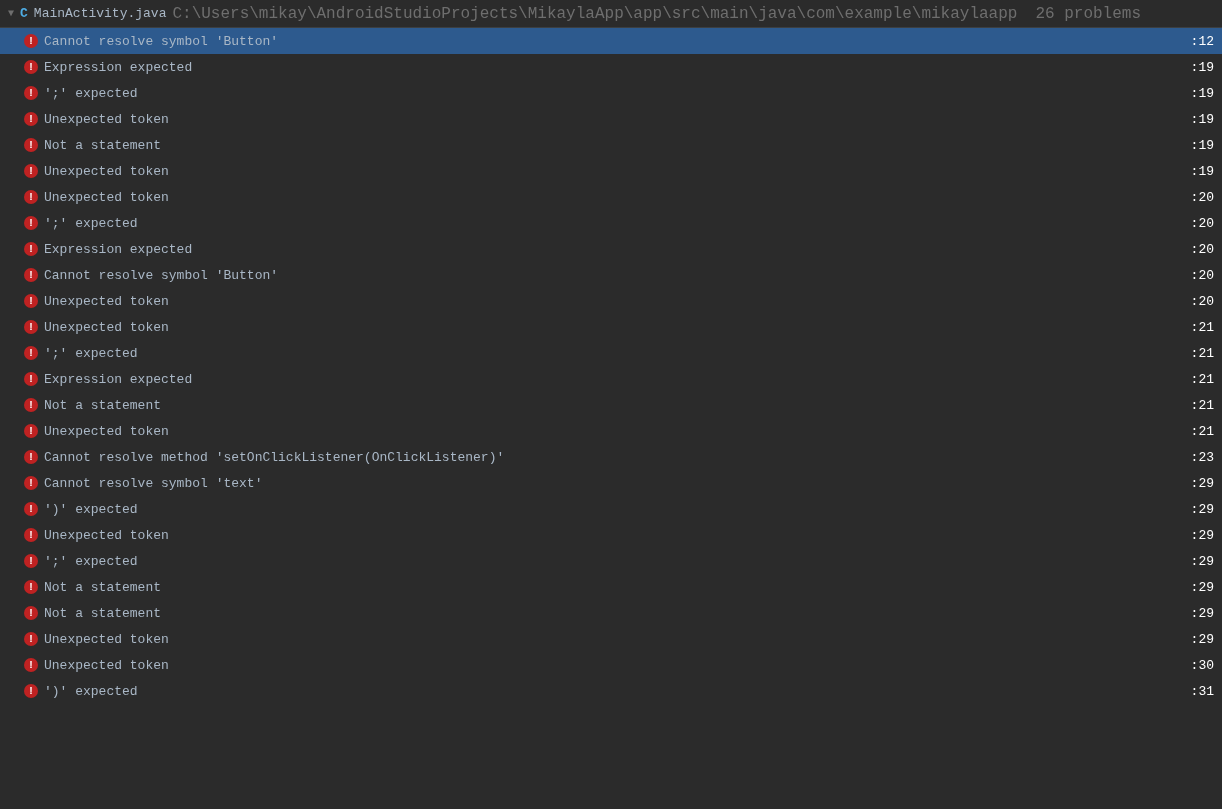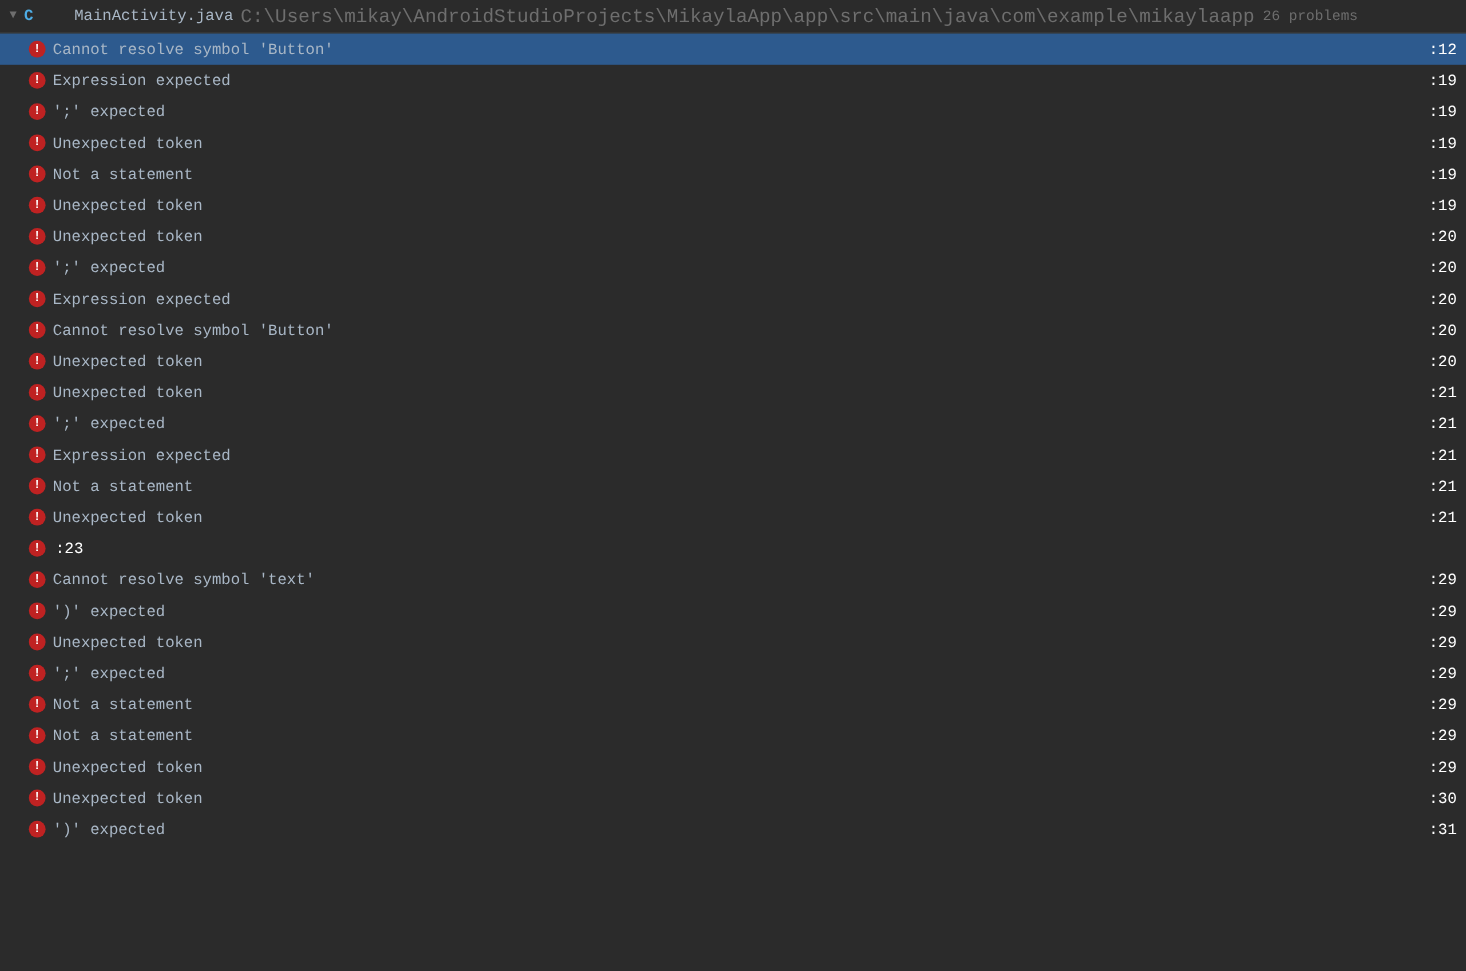--- a/index.html
+++ b/index.html
@@ -36,32 +36,31 @@
 
     .file-header .file-icon {
       color: #4eade5;
       font-size: 13px;
       font-weight: bold;
     }
 
     .file-header .file-name {
       color: #a9b7c6;
       font-weight: 500;
-      margin-left: 28px;
     }
 
     .file-header .file-path {
       color: #6e6e6e;
       font-size: 16px;
     }
 
     .file-header .problems-count {
       color: #6e6e6e;
-      font-size: 12px;
-      margin-left: 1px;
+      font-size: 16px;
+      margin-left: 12px;
     }
 
     .error-list {
       list-style: none;
     }
 
     .error-item {
       display: flex;
       align-items: center;
       padding: 4px 8px 4px 24px;
@@ -185,20 +184,21 @@
       <span class="error-text">Not a statement</span>
       <span class="error-line">:21</span>
     </li>
     <li class="error-item">
       <div class="error-icon">!</div>
       <span class="error-text">Unexpected token</span>
       <span class="error-line">:21</span>
     </li>
     <li class="error-item">
       <div class="error-icon">!</div>
+      <span class="error-text">Cannot resolve method 'setOnClickListener(OnClickListener)'</span>
       <span class="error-line">:23</span>
     </li>
     <li class="error-item">
       <div class="error-icon">!</div>
       <span class="error-text">Cannot resolve symbol 'text'</span>
       <span class="error-line">:29</span>
     </li>
     <li class="error-item">
       <div class="error-icon">!</div>
       <span class="error-text">')' expected</span>

